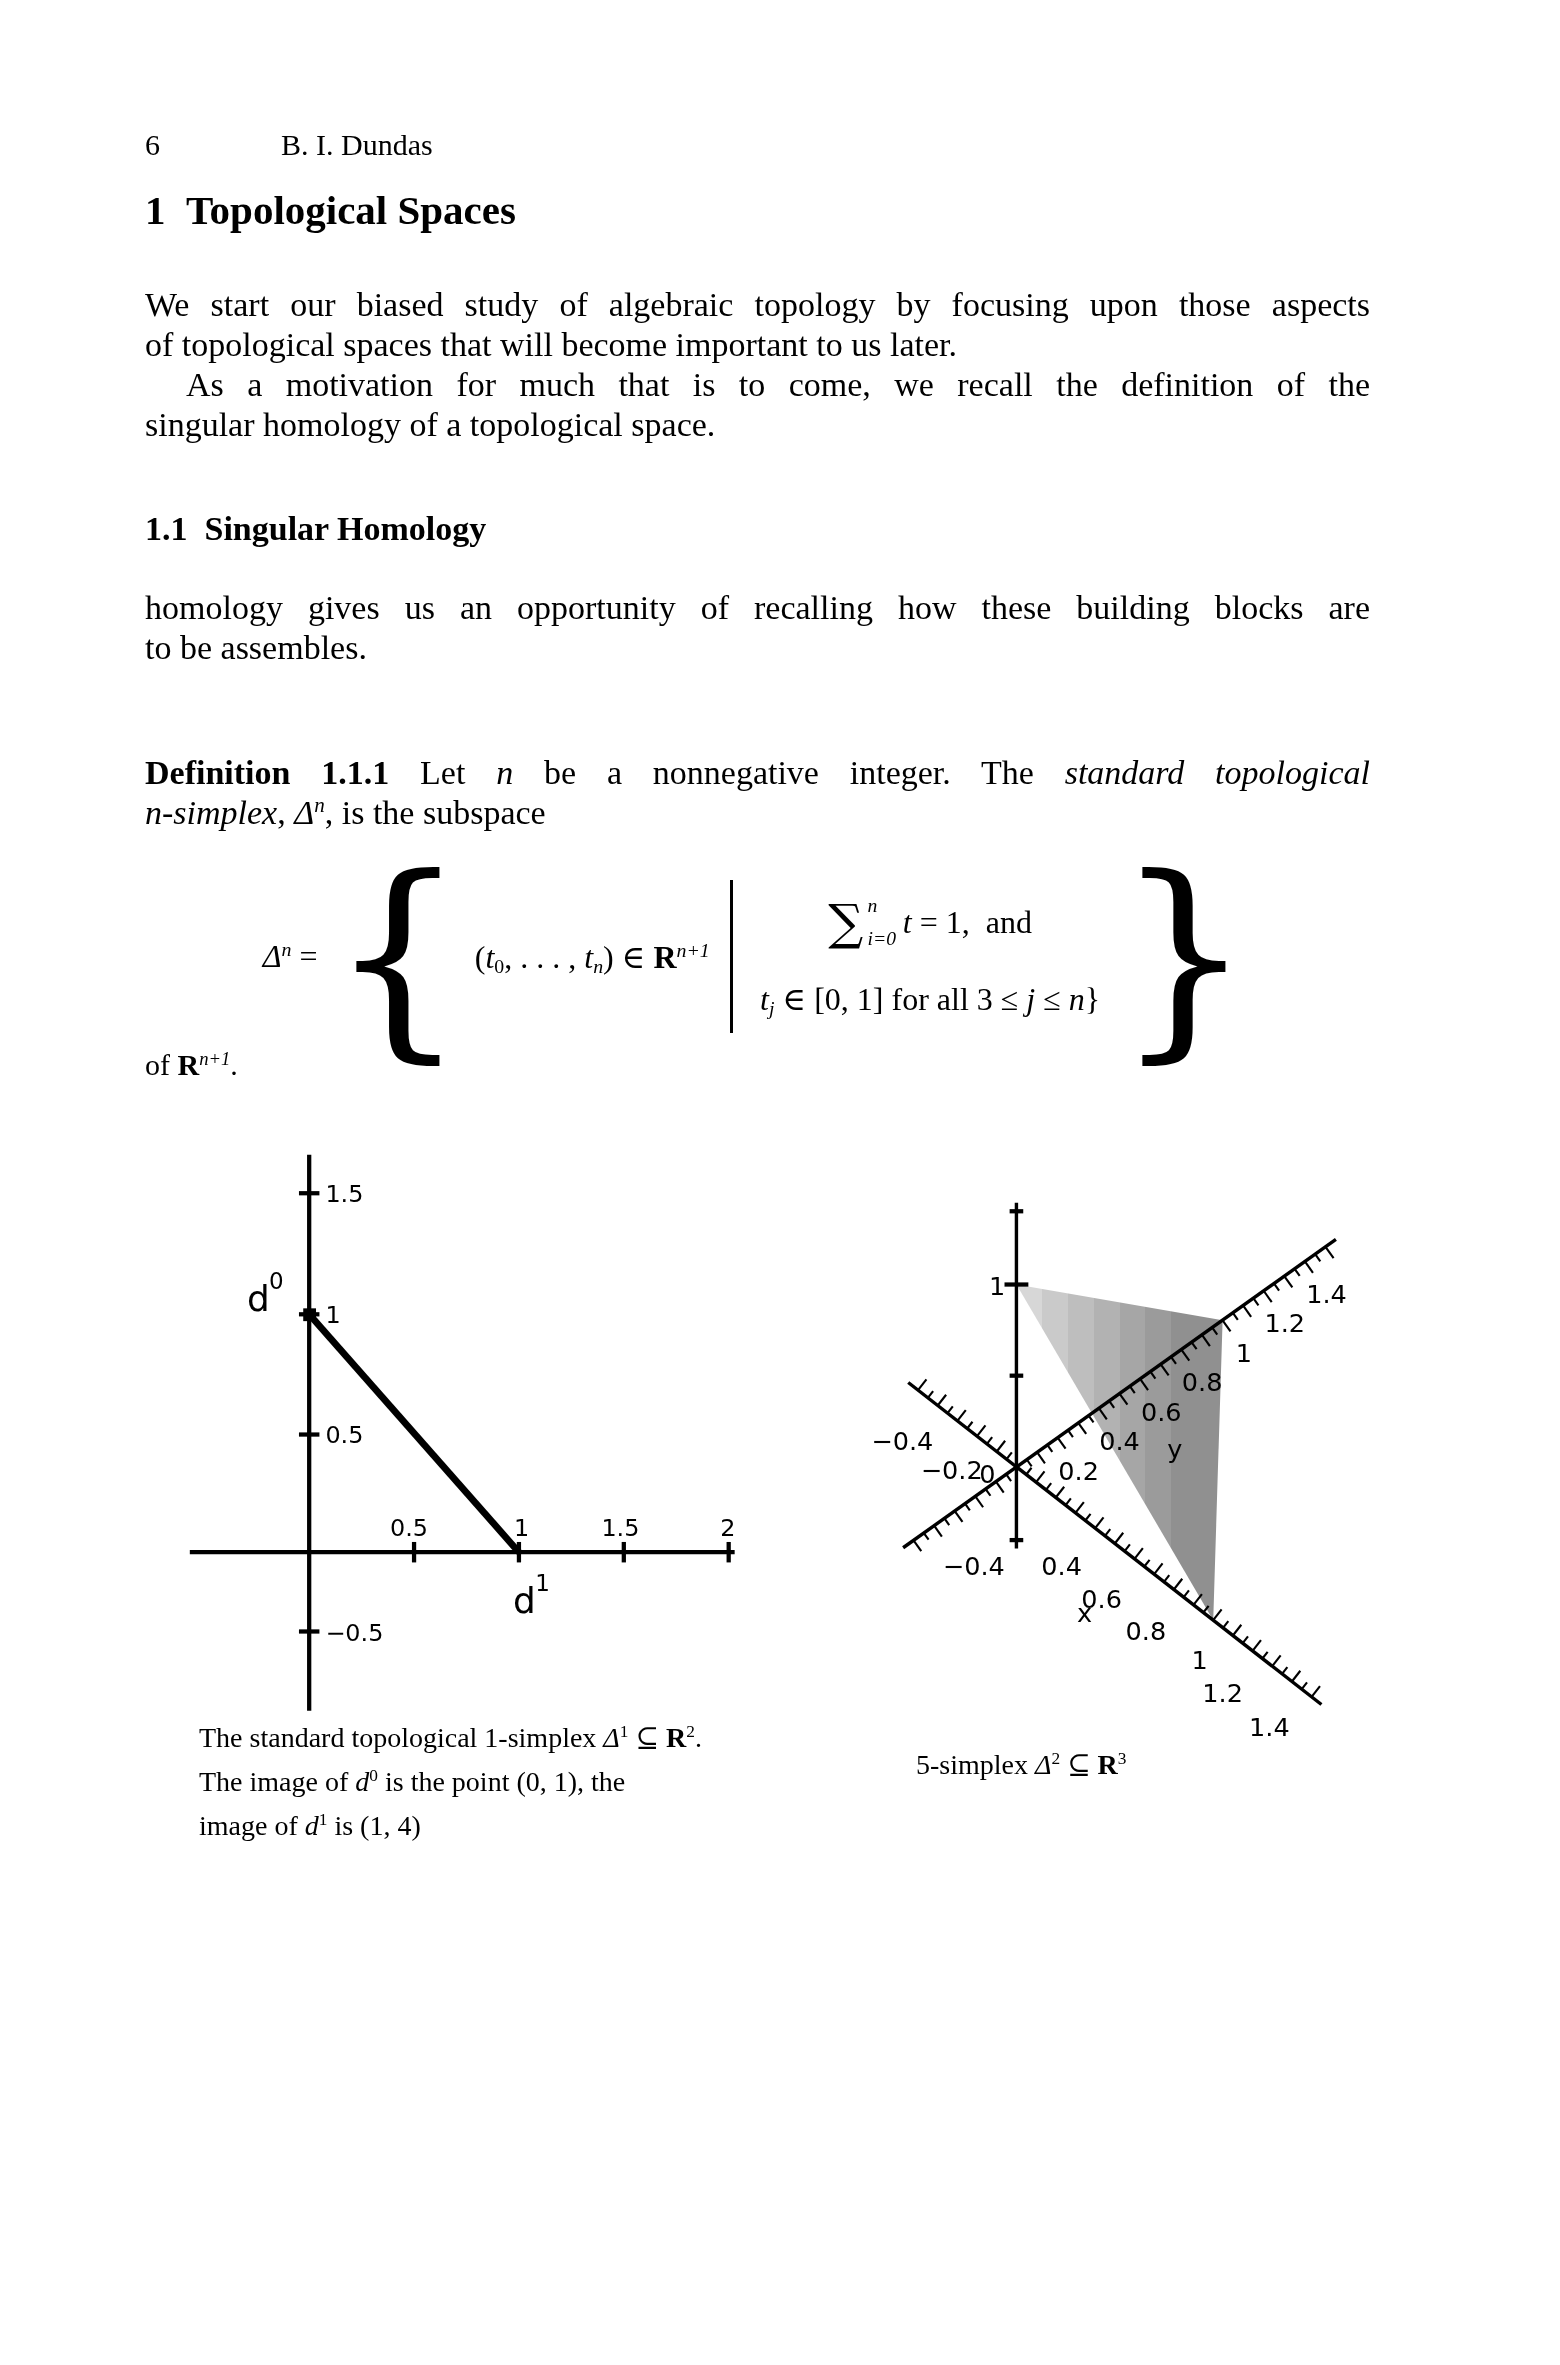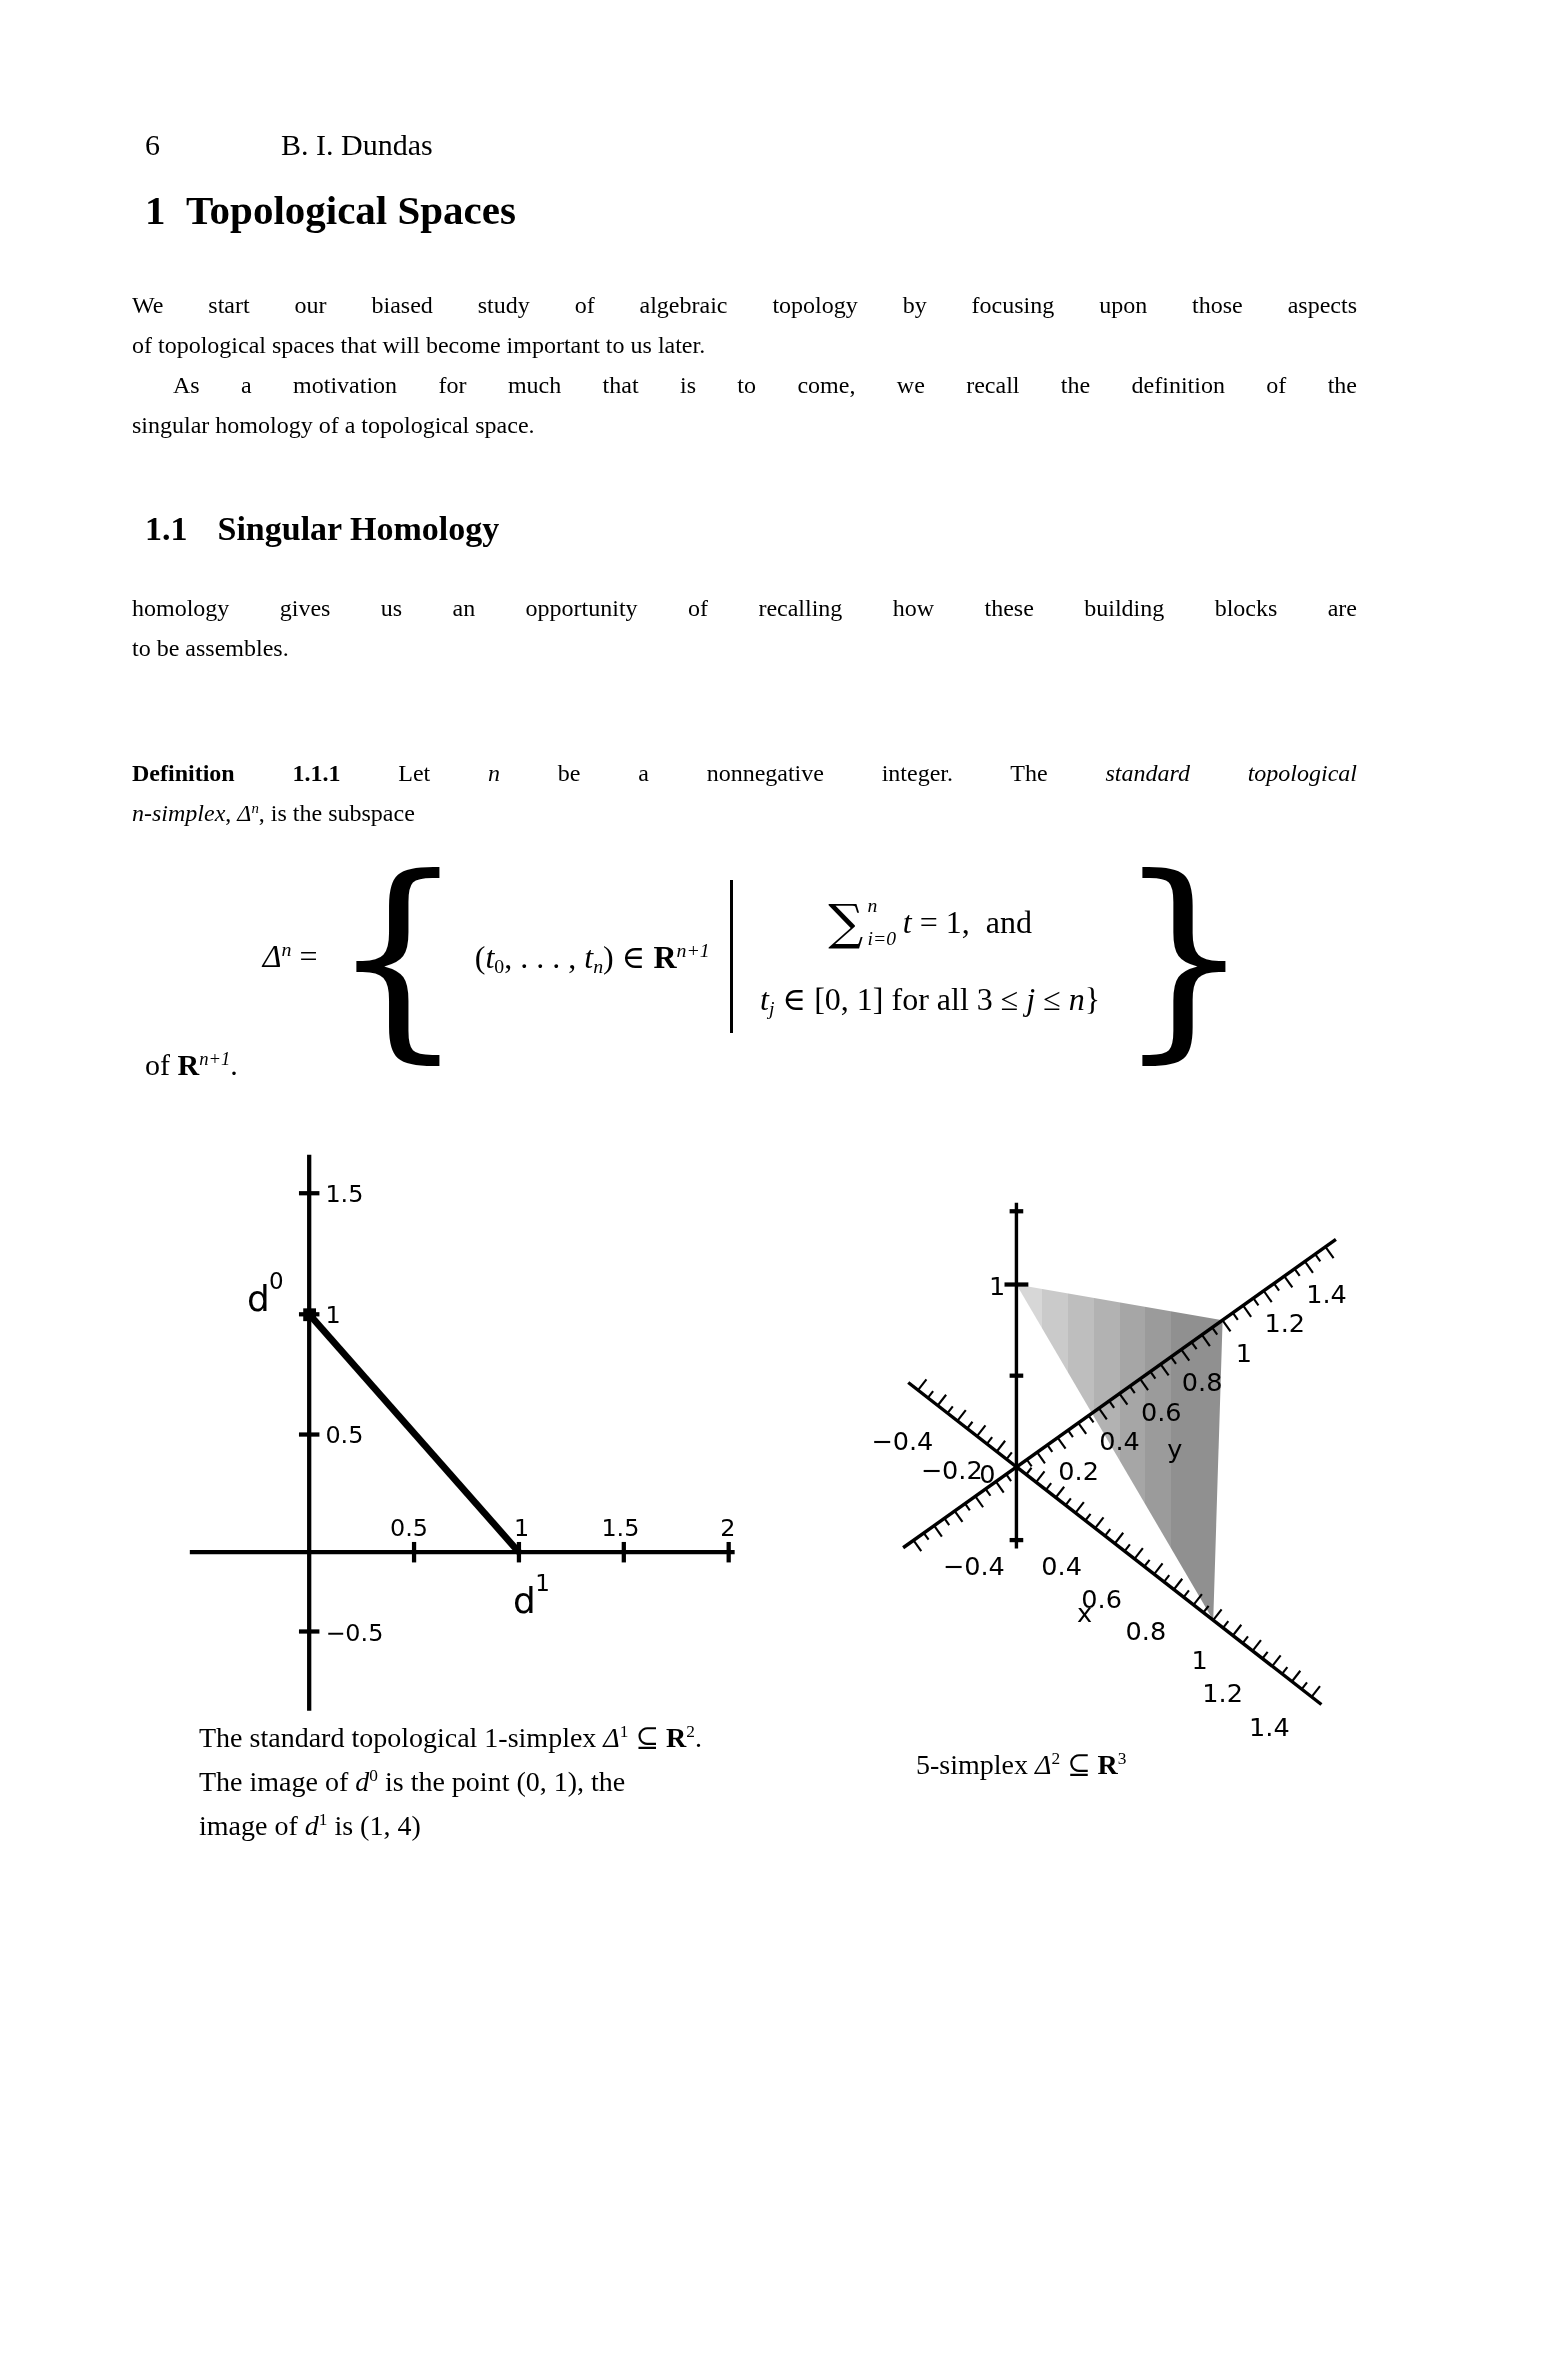--- a/index.html
+++ b/index.html
@@ -12,24 +12,24 @@
   .abs { position:absolute; }
 
   
   #header { top:128px; left:145px; width:1225px; font-size:30px; }
   #running-head { margin-left:121px; }
 
   
   #title { top:186px; left:145px; font-size:41px; font-weight:bold; }
   #title .hnum { margin-right:20.5px; }
   #subsection { top:510px; left:145px; font-size:34px; font-weight:bold; }
-  #subsection .hnum { margin-right:30px; }
-
-  
-  .para { left:132px; width:1225px; font-size:24px; }
+  #subsection .hnum { margin-right:17px; }
+
+  
+  .para { left:145px; width:1225px; font-size:34px; }
   .line { line-height:40px; text-align:justify; text-align-last:justify; }
   .line.last { text-align-last:left; }
   .line.indent { text-indent:41px; }
   #p1 { top:285px; }
   #p2 { top:588px; }
   #def { top:753px; }
   #afterformula { top:1048px; left:145px; font-size:30px; }
 
   
   .f.b { font-weight:700; }

